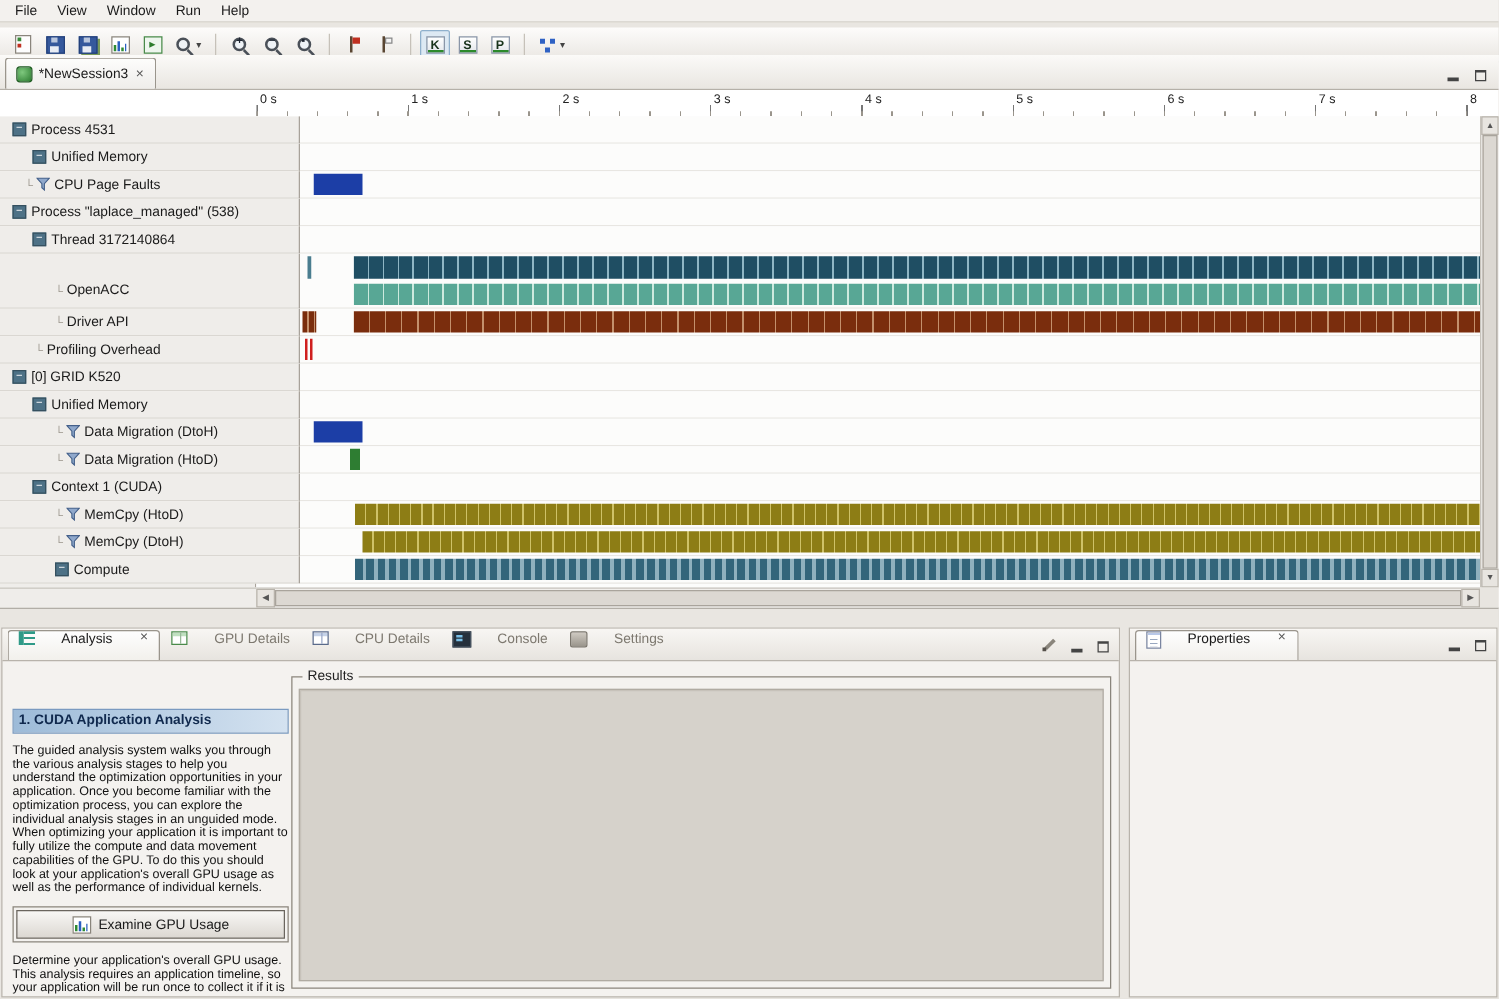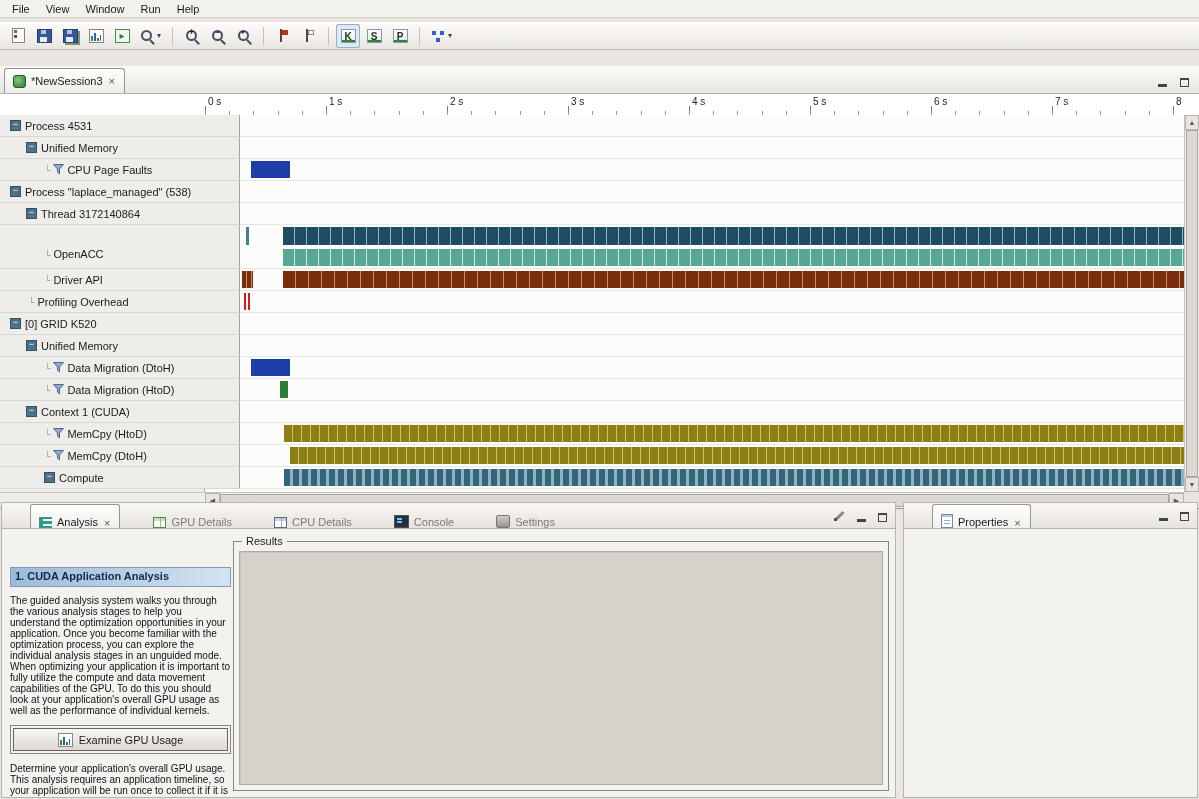--- a/index.html
+++ b/index.html
@@ -69,21 +69,21 @@
   .ic-settings{width:12px;height:11px;background:linear-gradient(#cfcac2,#9a958c);border:1px solid #7a756c;border-radius:2px;}
   .ic-properties{width:10px;height:12px;background:#fff;border:1px solid #7a85a0;box-shadow:inset 0 2px 0 #b8c8e8;}
   .ic-properties::after{content:"";position:absolute;left:2px;top:5px;right:2px;height:6px;
                         background:repeating-linear-gradient(#99a8c0 0 1px,transparent 1px 3px);}
   .ic-pencil{width:13px;height:13px;}
   .ic-pencil::before{content:"";position:absolute;left:1px;top:5px;width:10px;height:3px;background:#8a857c;transform:rotate(-45deg);}
   .ic-pencil::after{content:"";position:absolute;left:0;bottom:1px;width:3px;height:3px;background:#55504a;}
   .ic-session{width:13px;height:13px;border-radius:3px;background:radial-gradient(circle at 35% 35%,#7ec87e,#2e7d32);border:1px solid #1d5a20;box-sizing:border-box;}
 
   
-  .editor{position:absolute;left:0;top:66px;width:1199px;height:443px;background:#fff;
+  .editor{position:absolute;left:0;top:44px;width:1199px;height:443px;background:#fff;
           border-bottom:1px solid #9a958c;box-sizing:border-box;}
   .etabbar{position:absolute;left:0;top:0;right:0;height:28px;background:linear-gradient(#fbfaf8,#e9e6e1);
            border-bottom:1px solid #b5b0a8;display:flex;align-items:flex-end;box-sizing:border-box;}
   .etab{display:flex;align-items:center;gap:5px;height:25px;padding:0 8px;margin:0 0 0 4px;
         background:linear-gradient(#fdfdfc,#efedea);border:1px solid #9a958c;border-bottom:none;
         border-radius:3px 3px 0 0;box-sizing:border-box;}
   .tclose{color:#555;font-size:11px;padding:0 1px;line-height:10px;}
   .winbtns{margin-left:auto;display:flex;gap:8px;padding:0 8px 6px 0;}
   .wbtn{width:14px;height:12px;display:flex;align-items:flex-end;justify-content:center;}
   .g-min{width:9px;height:3px;background:#444;display:block;}
@@ -128,22 +128,22 @@
   .sa-right{right:0;top:0;bottom:0;width:15px;line-height:13px;} .sa-right::before{content:"▶";}
   .hthumb{position:absolute;left:15px;right:15px;top:1px;bottom:1px;background:#dcd8d2;border:1px solid #a9a49c;}
   .scorner{position:absolute;right:0;bottom:0;width:15px;height:16px;background:#e8e5e0;}
 
   
   .panel{position:absolute;top:502px;height:296px;background:#f4f2ef;border:1px solid #b8b3ab;box-sizing:border-box;}
   .panel.left{left:1px;width:895px;}
   .panel.right{left:903px;width:295px;}
   .vtabbar{position:relative;height:26px;background:linear-gradient(#f8f6f3,#e7e4df);
            border-bottom:1px solid #b8b3ab;display:flex;align-items:flex-end;padding-left:4px;box-sizing:border-box;}
-  .vtab{display:flex;align-items:flex-end;gap:5px;height:24px;padding:0 8px;font-size:11px;color:#7d786f;
-        border:1px solid transparent;border-bottom:none;border-radius:3px 3px 0 0;box-sizing:border-box;margin-left:24px;}
+  .vtab{display:flex;align-items:flex-start;gap:21px;height:24px;padding:0 8px;font-size:11px;color:#7d786f;
+        border:1px solid transparent;border-bottom:none;border-radius:3px 3px 0 0;box-sizing:border-box;}
   .vtab.active{background:linear-gradient(#fefefe,#f2f0ec);border-color:#9a958c;color:#1a1a1a;}
   .panelbtns{position:absolute;right:6px;top:6px;display:flex;gap:7px;align-items:center;z-index:5;}
   .pcontent{position:absolute;left:0;top:26px;right:0;bottom:0;overflow:hidden;}
 
   .an-toolbar{position:absolute;left:4px;top:2px;height:24px;display:flex;align-items:center;gap:2px;}
   .an-stack{position:absolute;left:8px;top:38px;width:221px;}
   .an-header{height:16px;background:linear-gradient(90deg,#9dbbd8,#d4e2f0);border:1px solid #7a9ac0;
              color:#10294e;font-weight:bold;font-size:11px;padding:1px 4px;box-sizing:content-box;line-height:15px;}
   .an-body{margin-top:8px;font-size:10px;line-height:11px;color:#111;}
   .btn-outer{margin-top:9px;border:1px solid #8a857c;padding:2px;background:#f4f2ef;}
@@ -268,21 +268,21 @@
           <div class="trow">
             <div class="rlabel" style="padding-left: 26px;">
               <span class="expander"></span>
               <span class="rtext">Unified Memory</span>
             </div>
             <div class="rtrack">
               <div class="strip"></div>
             </div>
           </div>
           <div class="trow">
-            <div class="rlabel" style="padding-left: 44px;">
+            <div class="rlabel" style="padding-left: 20px;">
               <span class="elbow"></span>
               <span class="funnel">
                 <svg width="11" height="11" viewBox="0 0 11 11">
                   <path d="M0.5 0.5h10L6.5 5v5L4.5 8.2V5Z" fill="#8fa8cc" stroke="#44608a" stroke-width="0.9"></path>
                 </svg>
               </span>
               <span class="rtext">CPU Page Faults</span>
             </div>
             <div class="rtrack">
               <div class="strip">

